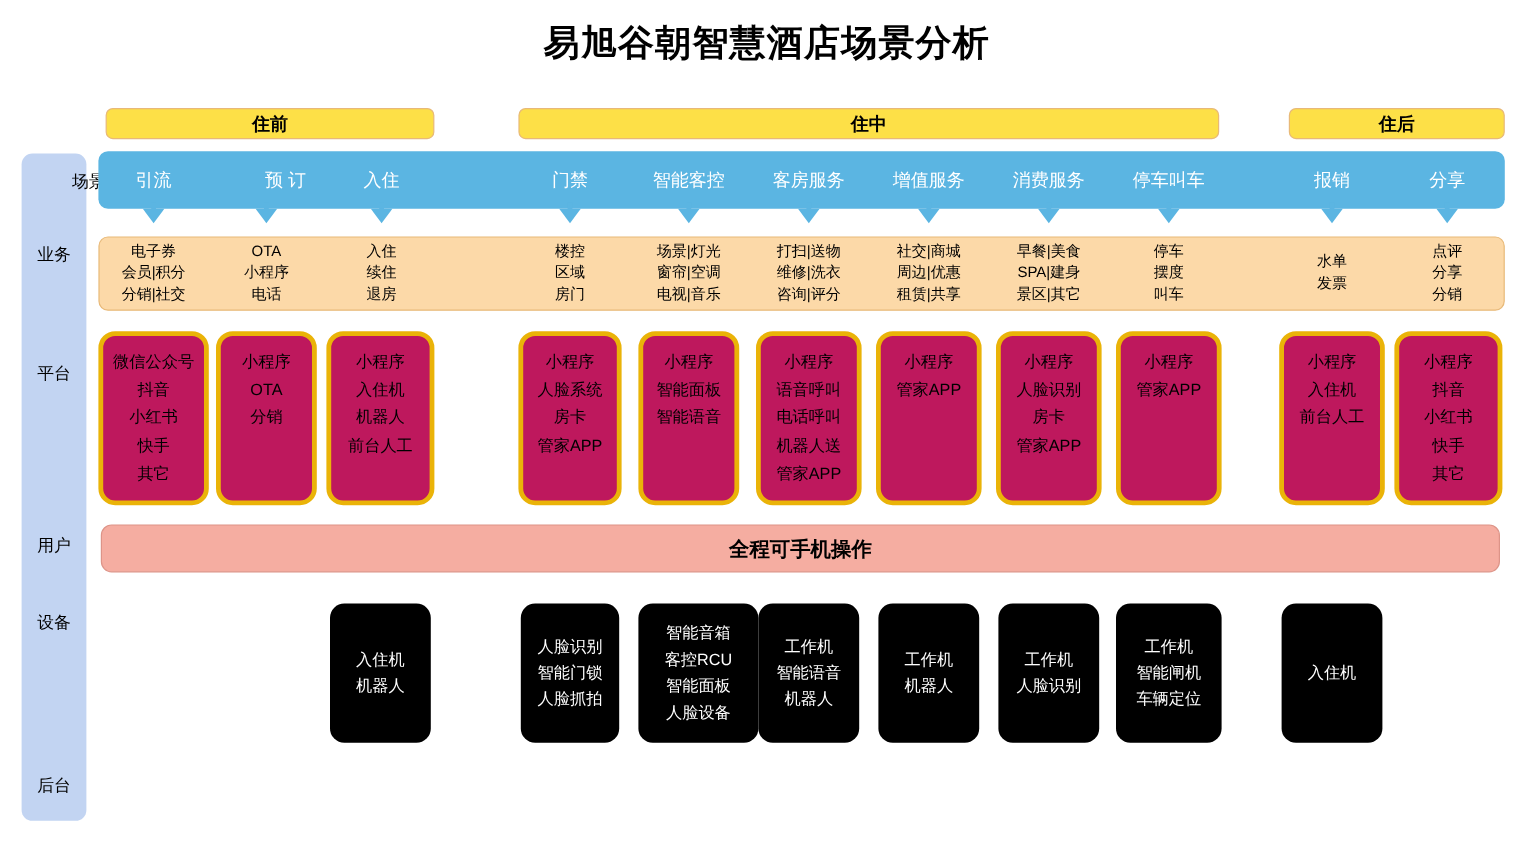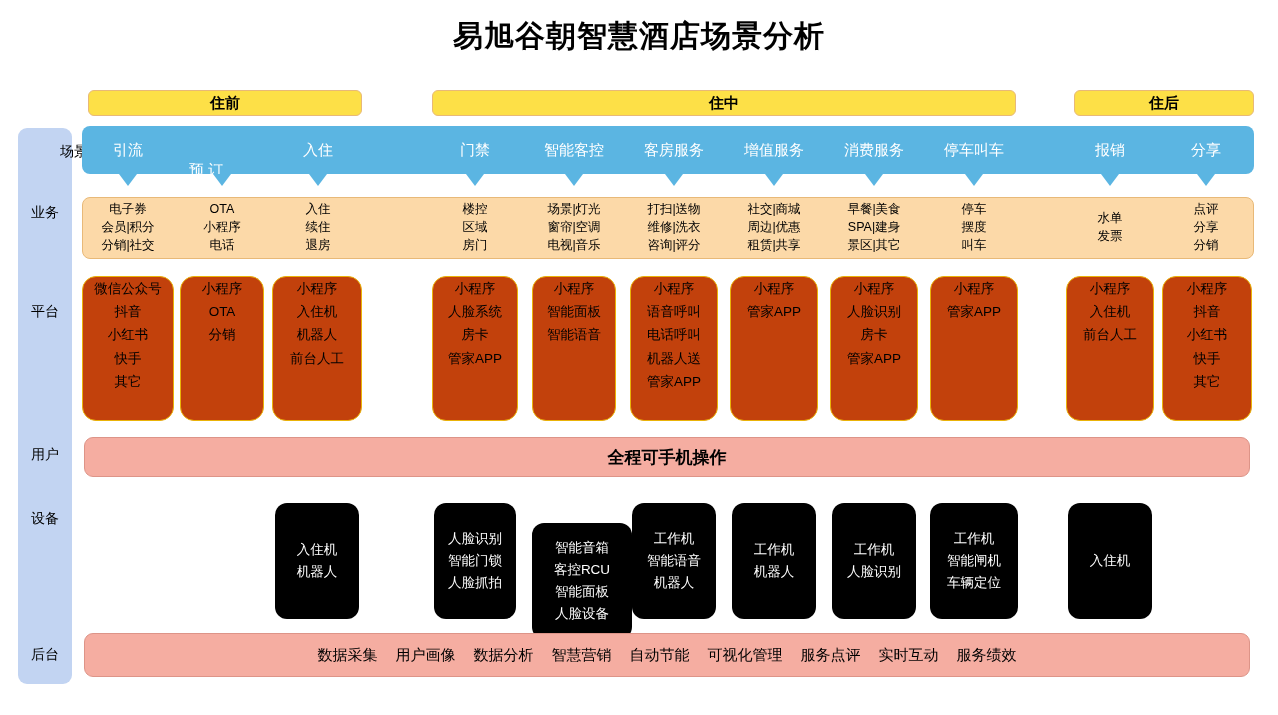--- a/index.html
+++ b/index.html
@@ -78,25 +78,25 @@
   .biz-cell {
     position: absolute; top: 197px; height: 62px;
     display: flex; flex-direction: column; align-items: center;
     justify-content: center;
     font-size: 12.5px; color: #000; line-height: 1.42;
   }
 
   
   .plat-box {
     position: absolute; top: 276px; height: 145px;
-    background: #c2410c;
-    border: 1px solid #eab308;
+    background: #be185d;
+    border: 4px solid #eab308;
     border-radius: 14px;
     display: flex; flex-direction: column;
-    align-items: center; 
+    align-items: center; padding-top: 10px;
     font-size: 13.5px; color: #000; line-height: 1.72;
     overflow: hidden;
   }
 
   
   .user-band {
     position: absolute; left: 84px; top: 437px;
     width: 1166px; height: 40px;
     background: #f5ada1;
     border: 1px solid #dd9488;
@@ -147,21 +147,21 @@
 
   <div id="phase-headers">
       <div class="phase" style="left: 88px; width: 274px;">住前</div>
       <div class="phase" style="left: 432px; width: 584px;">住中</div>
       <div class="phase" style="left: 1074px; width: 180px;">住后</div>
     </div>
 
   <div class="scene-band"></div>
   <div id="scene-labels">
       <div class="scene-label" style="left: 82px; width: 92px;">引流</div>
-      <div class="scene-label" style="left: 162px; width: 88px; margin-top: 20px;">预 订</div>
+      <div class="scene-label" style="left: 194px; width: 88px;">预 订</div>
       <div class="scene-label" style="left: 272px; width: 92px;">入住</div>
       <div class="scene-label" style="left: 430px; width: 90px;">门禁</div>
       <div class="scene-label" style="left: 526px; width: 96px;">智能客控</div>
       <div class="scene-label" style="left: 626px; width: 96px;">客房服务</div>
       <div class="scene-label" style="left: 726px; width: 96px;">增值服务</div>
       <div class="scene-label" style="left: 826px; width: 96px;">消费服务</div>
       <div class="scene-label" style="left: 926px; width: 96px;">停车叫车</div>
       <div class="scene-label" style="left: 1064px; width: 92px;">报销</div>
       <div class="scene-label" style="left: 1160px; width: 92px;">分享</div>
     </div>
@@ -318,21 +318,21 @@
   <div id="dev-boxes">
       <div class="dev-box" style="left: 275px; width: 84px;">
         <div>入住机</div>
         <div>机器人</div>
       </div>
       <div class="dev-box" style="left: 434px; width: 82px;">
         <div>人脸识别</div>
         <div>智能门锁</div>
         <div>人脸抓拍</div>
       </div>
-      <div class="dev-box" style="left: 532px; width: 100px; margin-top: 20px;">
+      <div class="dev-box" style="left: 532px; width: 100px;">
         <div>智能音箱</div>
         <div>客控RCU</div>
         <div>智能面板</div>
         <div>人脸设备</div>
       </div>
       <div class="dev-box" style="left: 632px; width: 84px;">
         <div>工作机</div>
         <div>智能语音</div>
         <div>机器人</div>
       </div>
@@ -347,25 +347,14 @@
       <div class="dev-box" style="left: 930px; width: 88px;">
         <div>工作机</div>
         <div>智能闸机</div>
         <div>车辆定位</div>
       </div>
       <div class="dev-box" style="left: 1068px; width: 84px;">
         <div>入住机</div>
       </div>
     </div>
 
-  <div class="back-band" id="back-band">
-      <div class="back-item">数据采集</div>
-      <div class="back-item">用户画像</div>
-      <div class="back-item">数据分析</div>
-      <div class="back-item">智慧营销</div>
-      <div class="back-item">自动节能</div>
-      <div class="back-item">可视化管理</div>
-      <div class="back-item">服务点评</div>
-      <div class="back-item">实时互动</div>
-      <div class="back-item">服务绩效</div>
-    </div>
 
 </div>
 
 </body></html>

